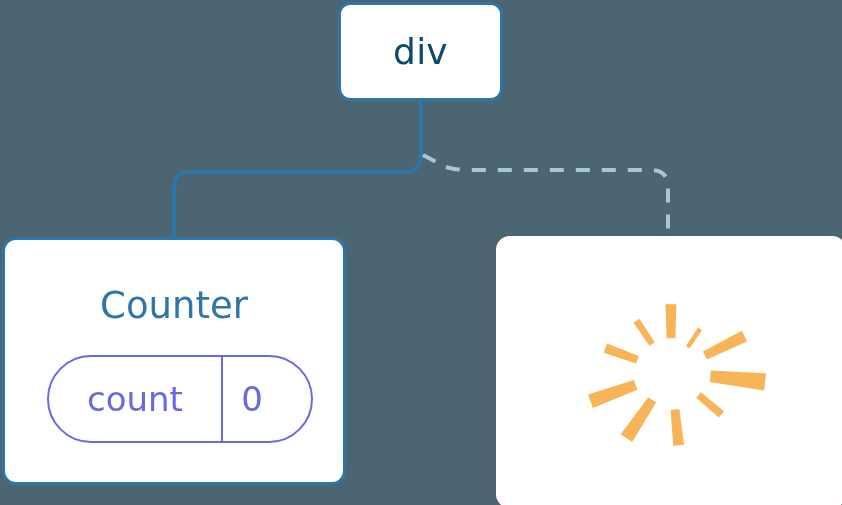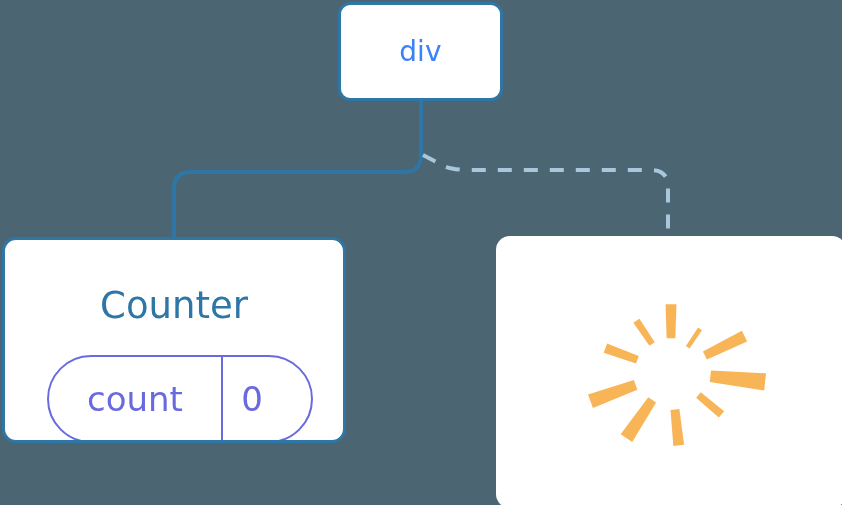--- a/index.html
+++ b/index.html
@@ -33,33 +33,33 @@
     height: 99px;
     background: #ffffff;
     border: 3px solid #2e76a6;
     border-radius: 12px;
     box-sizing: border-box;
     display: flex;
     align-items: center;
     justify-content: center;
   }
   .node-root-label {
-    font-size: 28px;
-    color: #3b82f6;
+    font-size: 36px;
+    color: #0c4a6e;
     letter-spacing: 0.2px;
     line-height: 1;
   }
 
   
   .card-counter {
     position: absolute;
     left: 2px;
     top: 237px;
     width: 344px;
-    height: 206px;
+    height: 248px;
     background: #ffffff;
     border: 3px solid #2e76a6;
     border-radius: 14px;
     box-sizing: border-box;
     overflow: hidden;
   }
   .card-counter-title {
     position: absolute;
     left: 0;
     right: 0;

